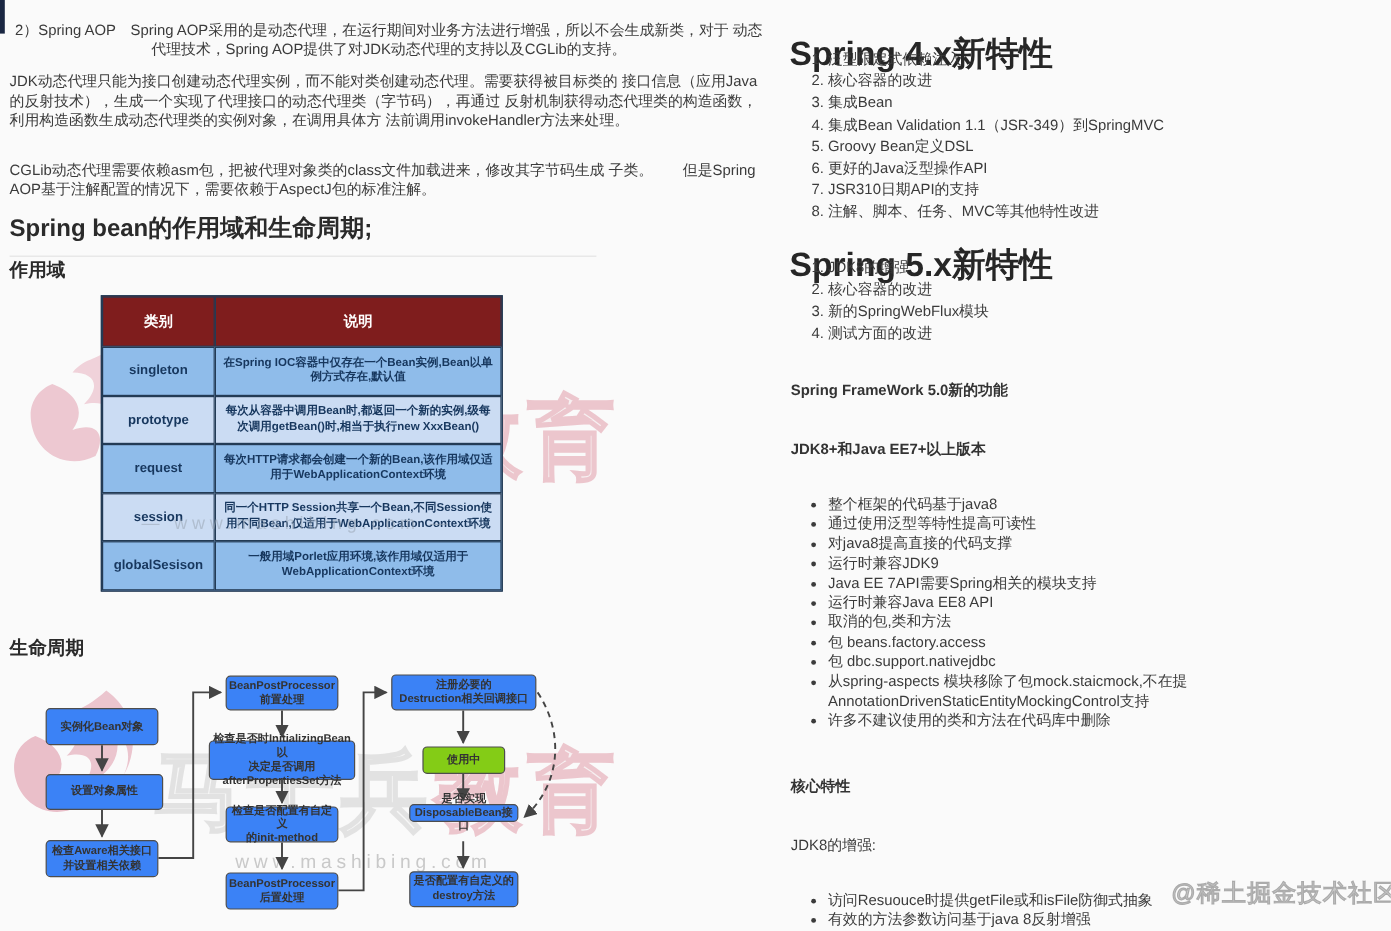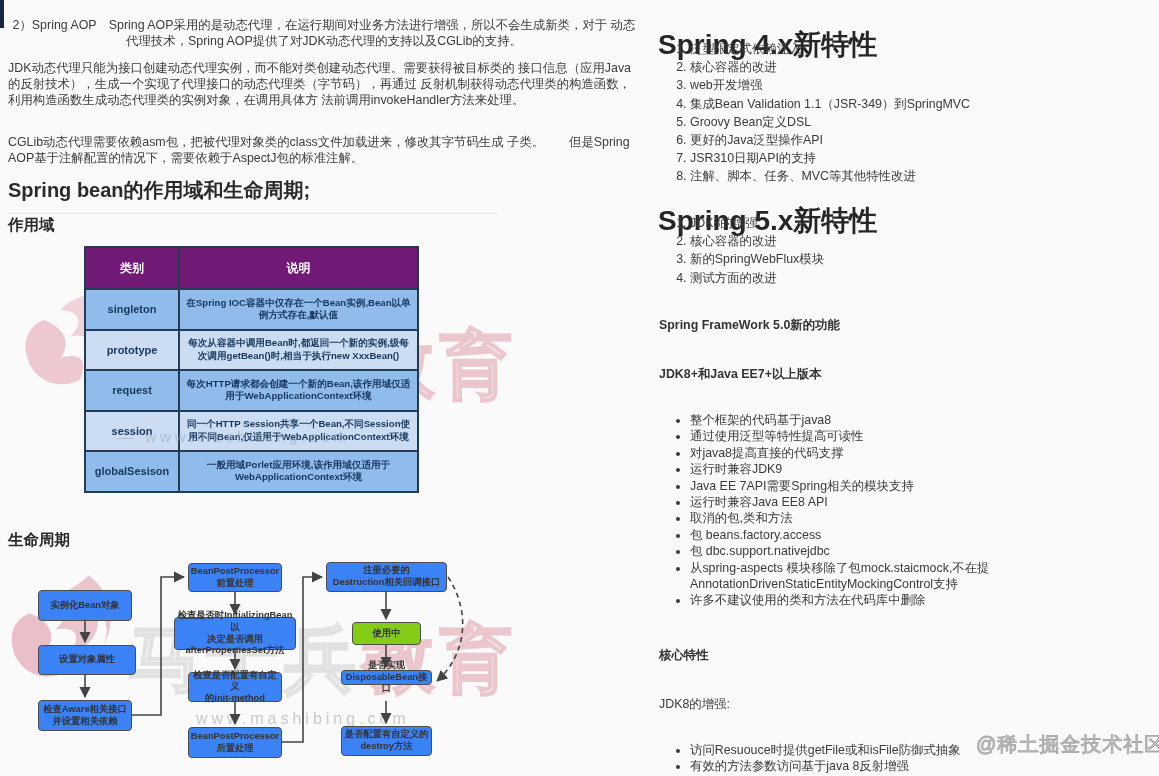--- a/index.html
+++ b/index.html
@@ -14,21 +14,21 @@
   .h1{left:8px;width:489px;font-size:20px;font-weight:bold;color:#2a2a2a;
       padding-bottom:9px;border-bottom:1px solid #e4e4e4;z-index:1;}
   .h2{left:8px;font-size:15.5px;font-weight:bold;color:#2a2a2a;z-index:1;}
   
   .scope-table{
     left:84px;top:246px;width:333px;z-index:2;
     display:grid;grid-template-columns:94px 239px;grid-auto-rows:40.5px;
     grid-template-rows:42px;border:1px solid #233b55;background:#233b55;
   }
   .scope-table .th{
-    background:#701a75;color:#ffffff;font-size:12px;font-weight:bold;
+    background:#7f1d1d;color:#ffffff;font-size:12px;font-weight:bold;
     display:flex;align-items:center;justify-content:center;border:1px solid #233b55;
   }
   .scope-table .td{
     display:flex;align-items:center;justify-content:center;text-align:center;
     border:1px solid #233b55;color:#17375e;font-weight:bold;padding:2px 6px;box-sizing:border-box;
   }
   .scope-table .td.scope{font-size:11px;}
   .scope-table .td.desc{font-size:9.6px;line-height:12.5px;}
   .scope-table .medium{background:#8fbcea;}
   .scope-table .light{background:#cbdcf3;}
@@ -149,21 +149,21 @@
   <div class="fbox" style="left:341px;top:115px;width:91px;height:15px;">是否实现
 DisposableBean接口</div>
   <div class="fbox" style="left:341px;top:171px;width:91px;height:30px;">是否配置有自定义的
 destroy方法</div>
 </div>
 
 <h1 class="abs rh1" style="top:7px;">Spring 4.x新特性</h1>
 <ol class="abs rlist" style="top:40px;">
     <li>泛型限定式依赖注入</li>
     <li>核心容器的改进</li>
-    <li>web开发增强</li>
+    <li>集成Bean</li>
     <li>集成Bean Validation 1.1（JSR-349）到SpringMVC</li>
     <li>Groovy Bean定义DSL</li>
     <li>更好的Java泛型操作API</li>
     <li>JSR310日期API的支持</li>
     <li>注解、脚本、任务、MVC等其他特性改进</li>
   </ol>
 
 <h1 class="abs rh1" style="top:183px;">Spring 5.x新特性</h1>
 <ol class="abs rlist" style="top:214px;">
     <li>JDK8的增强</li>

